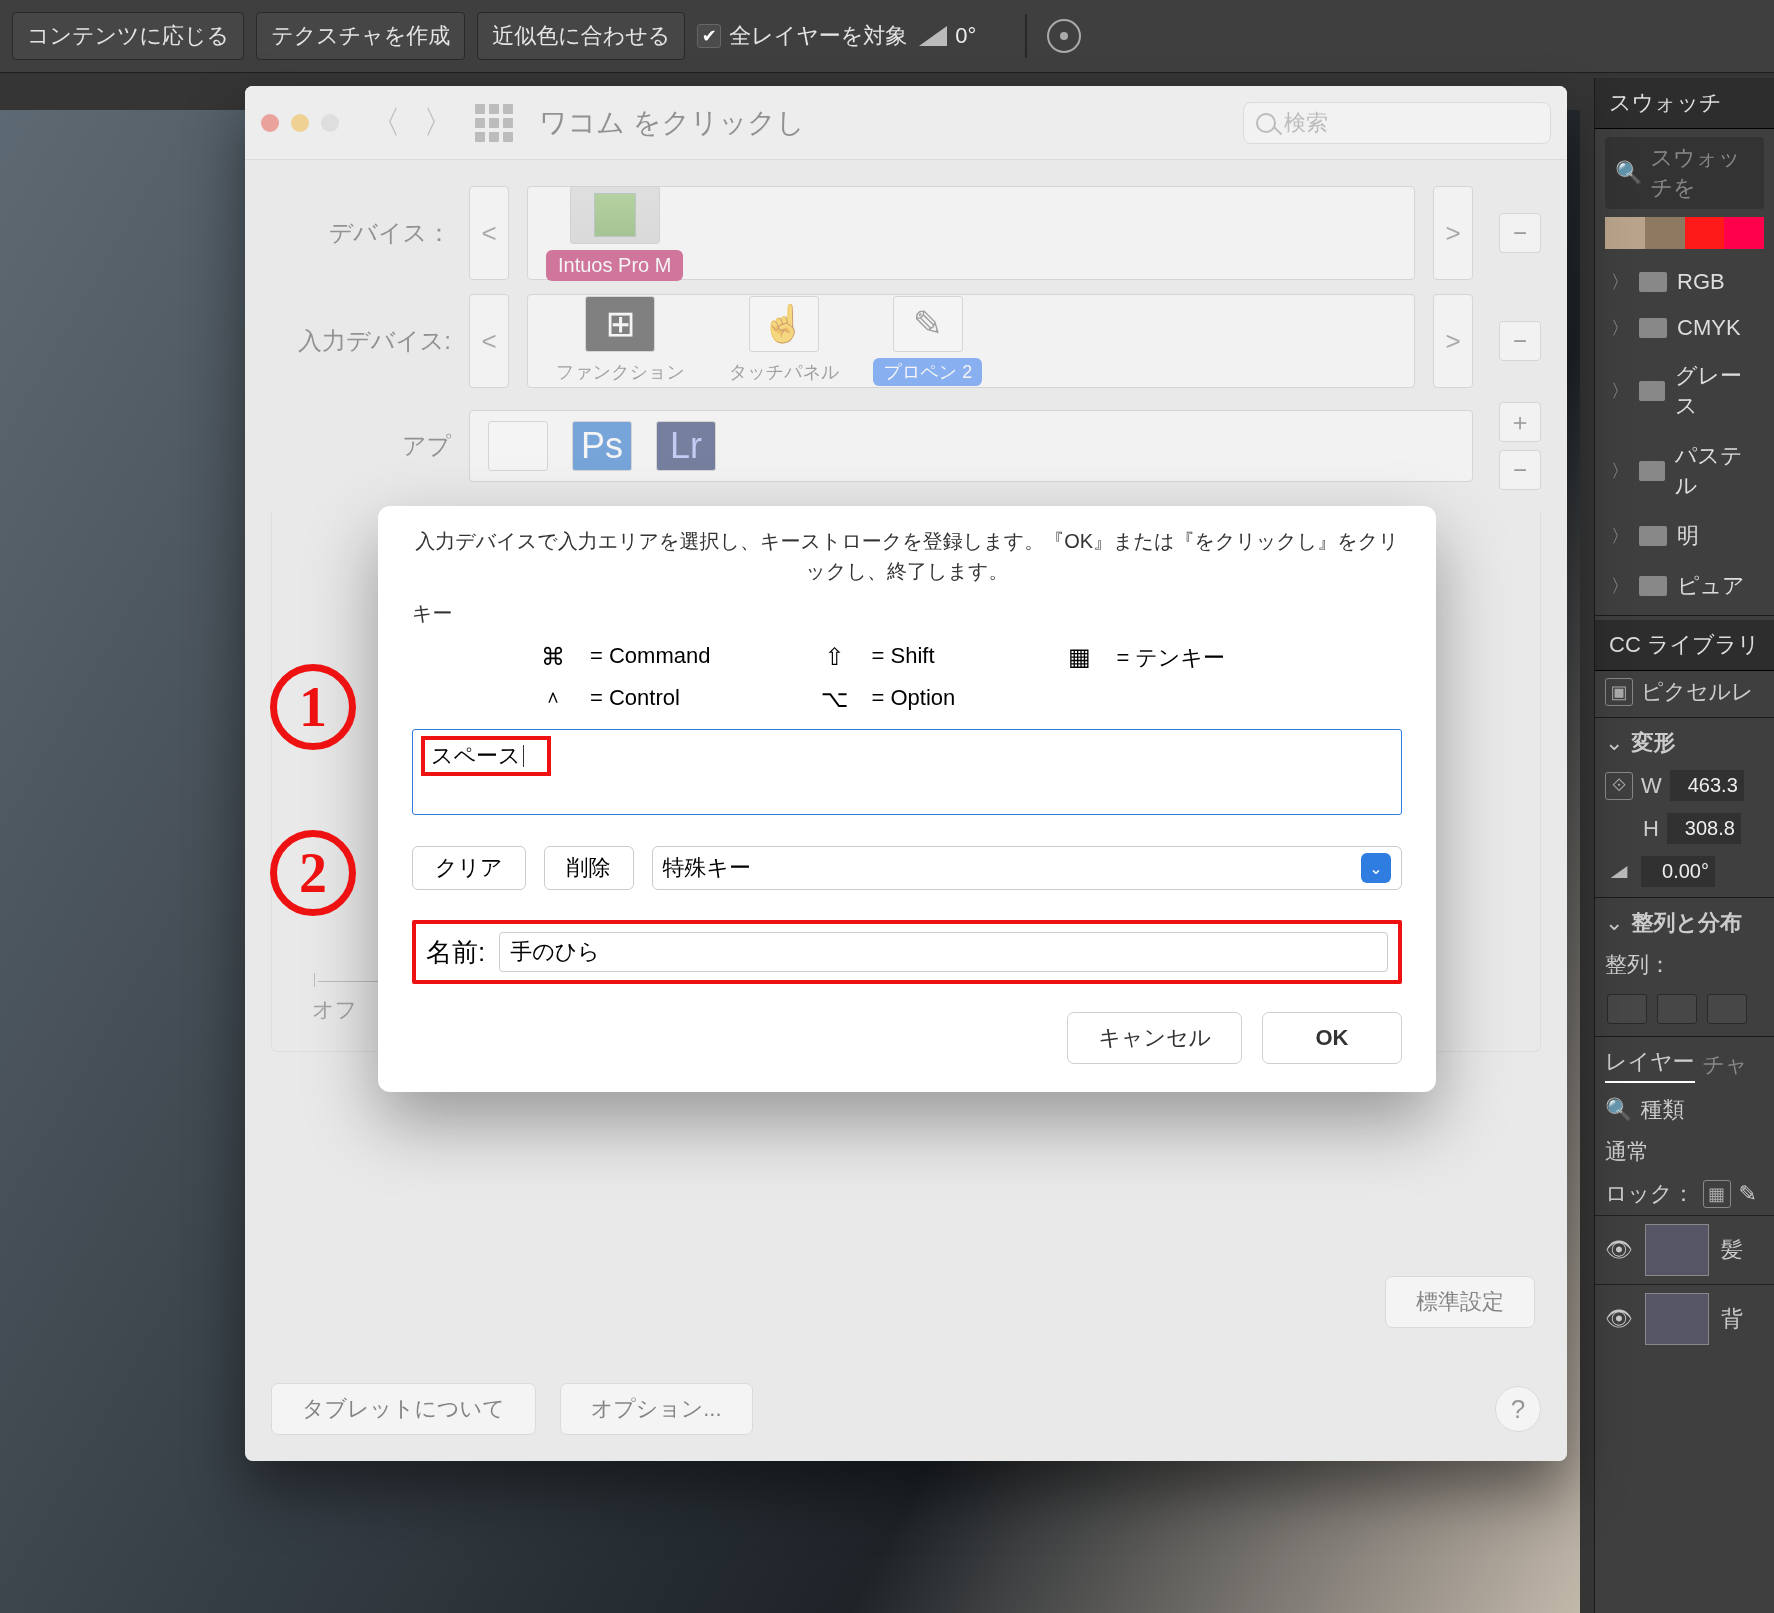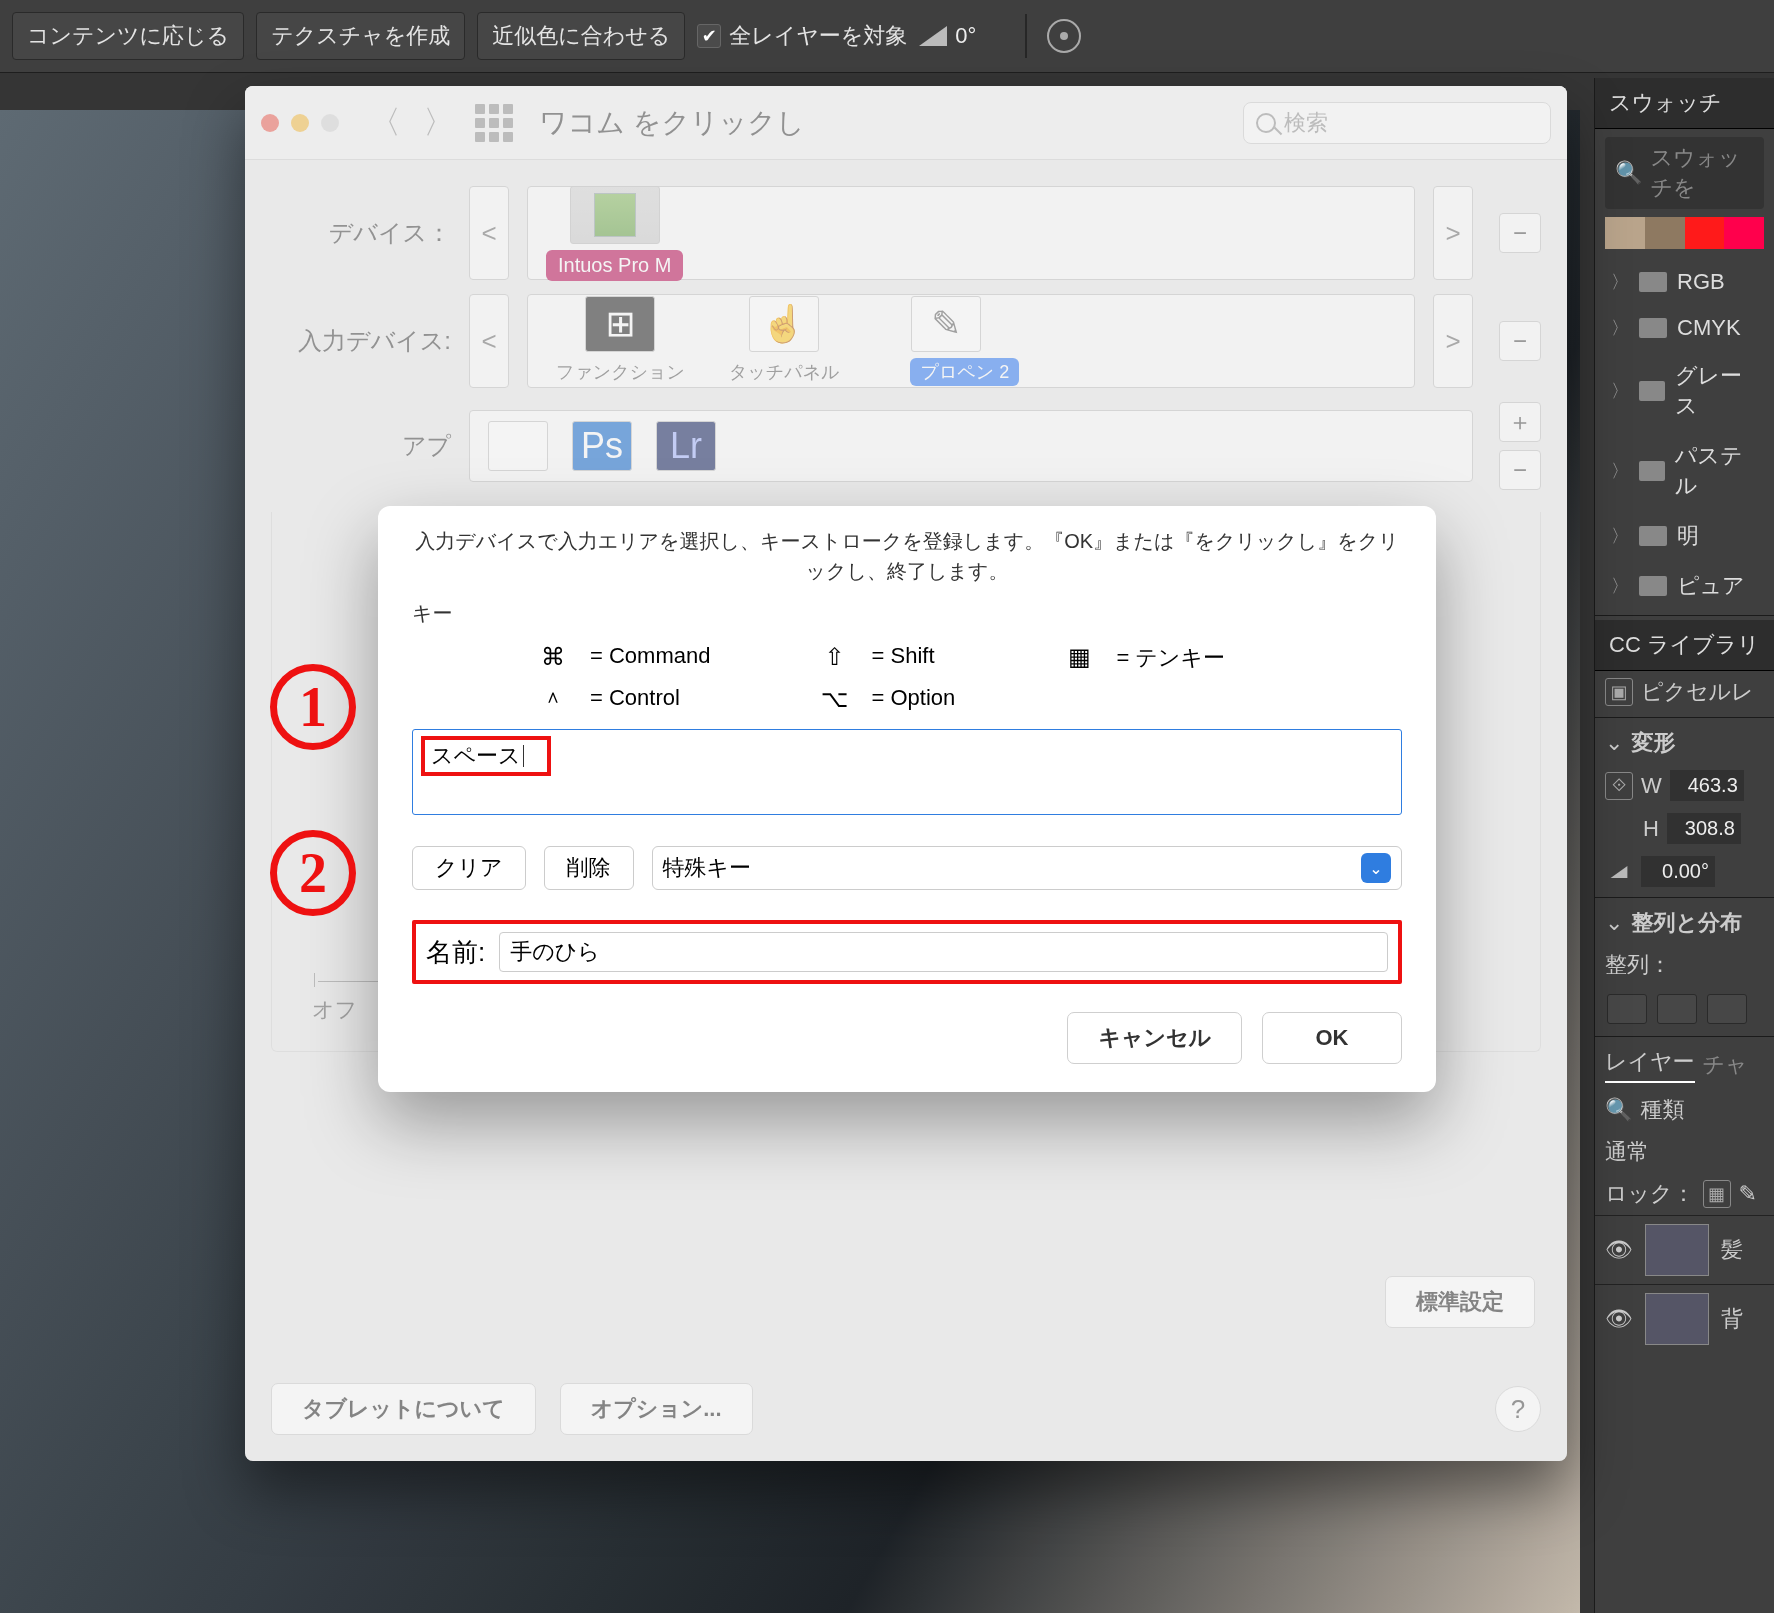--- a/index.html
+++ b/index.html
@@ -115,41 +115,41 @@
     .dev-item{display:flex;flex-direction:column;align-items:center;gap:6px;}
     .dev-img{width:90px;height:58px;background:linear-gradient(#d9d9d9,#cfcfcf);border:1px solid #c2c2c2;border-radius:3px;position:relative;display:flex;align-items:center;justify-content:center;}
     .dev-img.tablet::after{content:"";width:40px;height:42px;background:linear-gradient(#8dbf67,#6fa850);position:relative;border:1px solid #9aa;}
     .dev-caption{padding:4px 12px;border-radius:6px;font-size:20px;color:#555;}
     .dev-caption.sel{background:#be185d;color:#fff;}
 
     .tool-item{display:flex;flex-direction:column;align-items:center;gap:6px;}
     .tool-icon{width:70px;height:56px;border:1px solid #c7c7c7;border-radius:3px;display:flex;align-items:center;justify-content:center;color:#666;font-size:36px;background:#fff;}
     .tool-icon.dark{background:#2c2c2c;color:#fff;}
     .tool-name{font-size:18px;color:#666; padding:2px 10px; border-radius:6px;}
-    .tool-name.sel{background:#3b82f6;color:#fff;margin-left:37px;}
+    .tool-name.sel{background:#3b82f6;color:#fff;}
 
     .mid-box{
       margin: 12px 26px 0 26px;
       border:1px solid #d8d8d8; border-top:none;
       height:540px; border-radius:0 0 6px 6px;
       position:relative;
     }
     .slider-col{position:absolute; left:40px; right:auto; width:390px; bottom:26px;}
     .tick-line{border-top:1px solid #9a9a9a; position:relative; height:2px; margin:0 6px;}
     .ticks{display:flex; justify-content:space-between; margin-top:-10px; padding:0 2px;}
     .tick{width:1px;height:14px;background:#9a9a9a;}
     .knob{position:absolute; left:40%; top:-14px; width:18px;height:24px;background:#fff;border:1px solid #bdbdbd;border-radius:4px;}
     .slider-labels{display:flex; justify-content:space-between; color:#6a6a6a; font-size:22px; margin-top:8px;}
     .click-col{position:absolute; left:480px; right:40px; bottom:26px; text-align:center; color:#6a6a6a; font-size:22px;}
     .vline{width:1px;height:60px;background:#9a9a9a;margin:0 auto 6px;}
 
     .footer-row{
       position:absolute; left:26px; right:26px; bottom:26px; display:flex; gap:24px; align-items:center;
     }
-    .mac-btn{padding:10px 30px;border:1px solid #cfcfcf;background:#fff;border-radius:7px;font-size:22px;color:#333;font-weight:bold;}
+    .mac-btn{padding:10px 30px;border:1px solid #cfcfcf;background:#fff;border-radius:7px;font-size:22px;color:#333;}
     .round-help{width:46px;height:46px;border:1px solid #cfcfcf;background:#fff;border-radius:50%;display:flex;align-items:center;justify-content:center;font-size:26px;color:#555;margin-left:auto;}
 
     .default-btn{position:absolute; right:32px; top:1190px;}
 
     
     .modal{
       position:absolute; left:133px; top:420px; width:1058px;
       background:#fff; border-radius:12px; box-shadow:0 30px 70px rgba(0,0,0,.35);
       padding: 20px 34px 28px;
       z-index:5;

